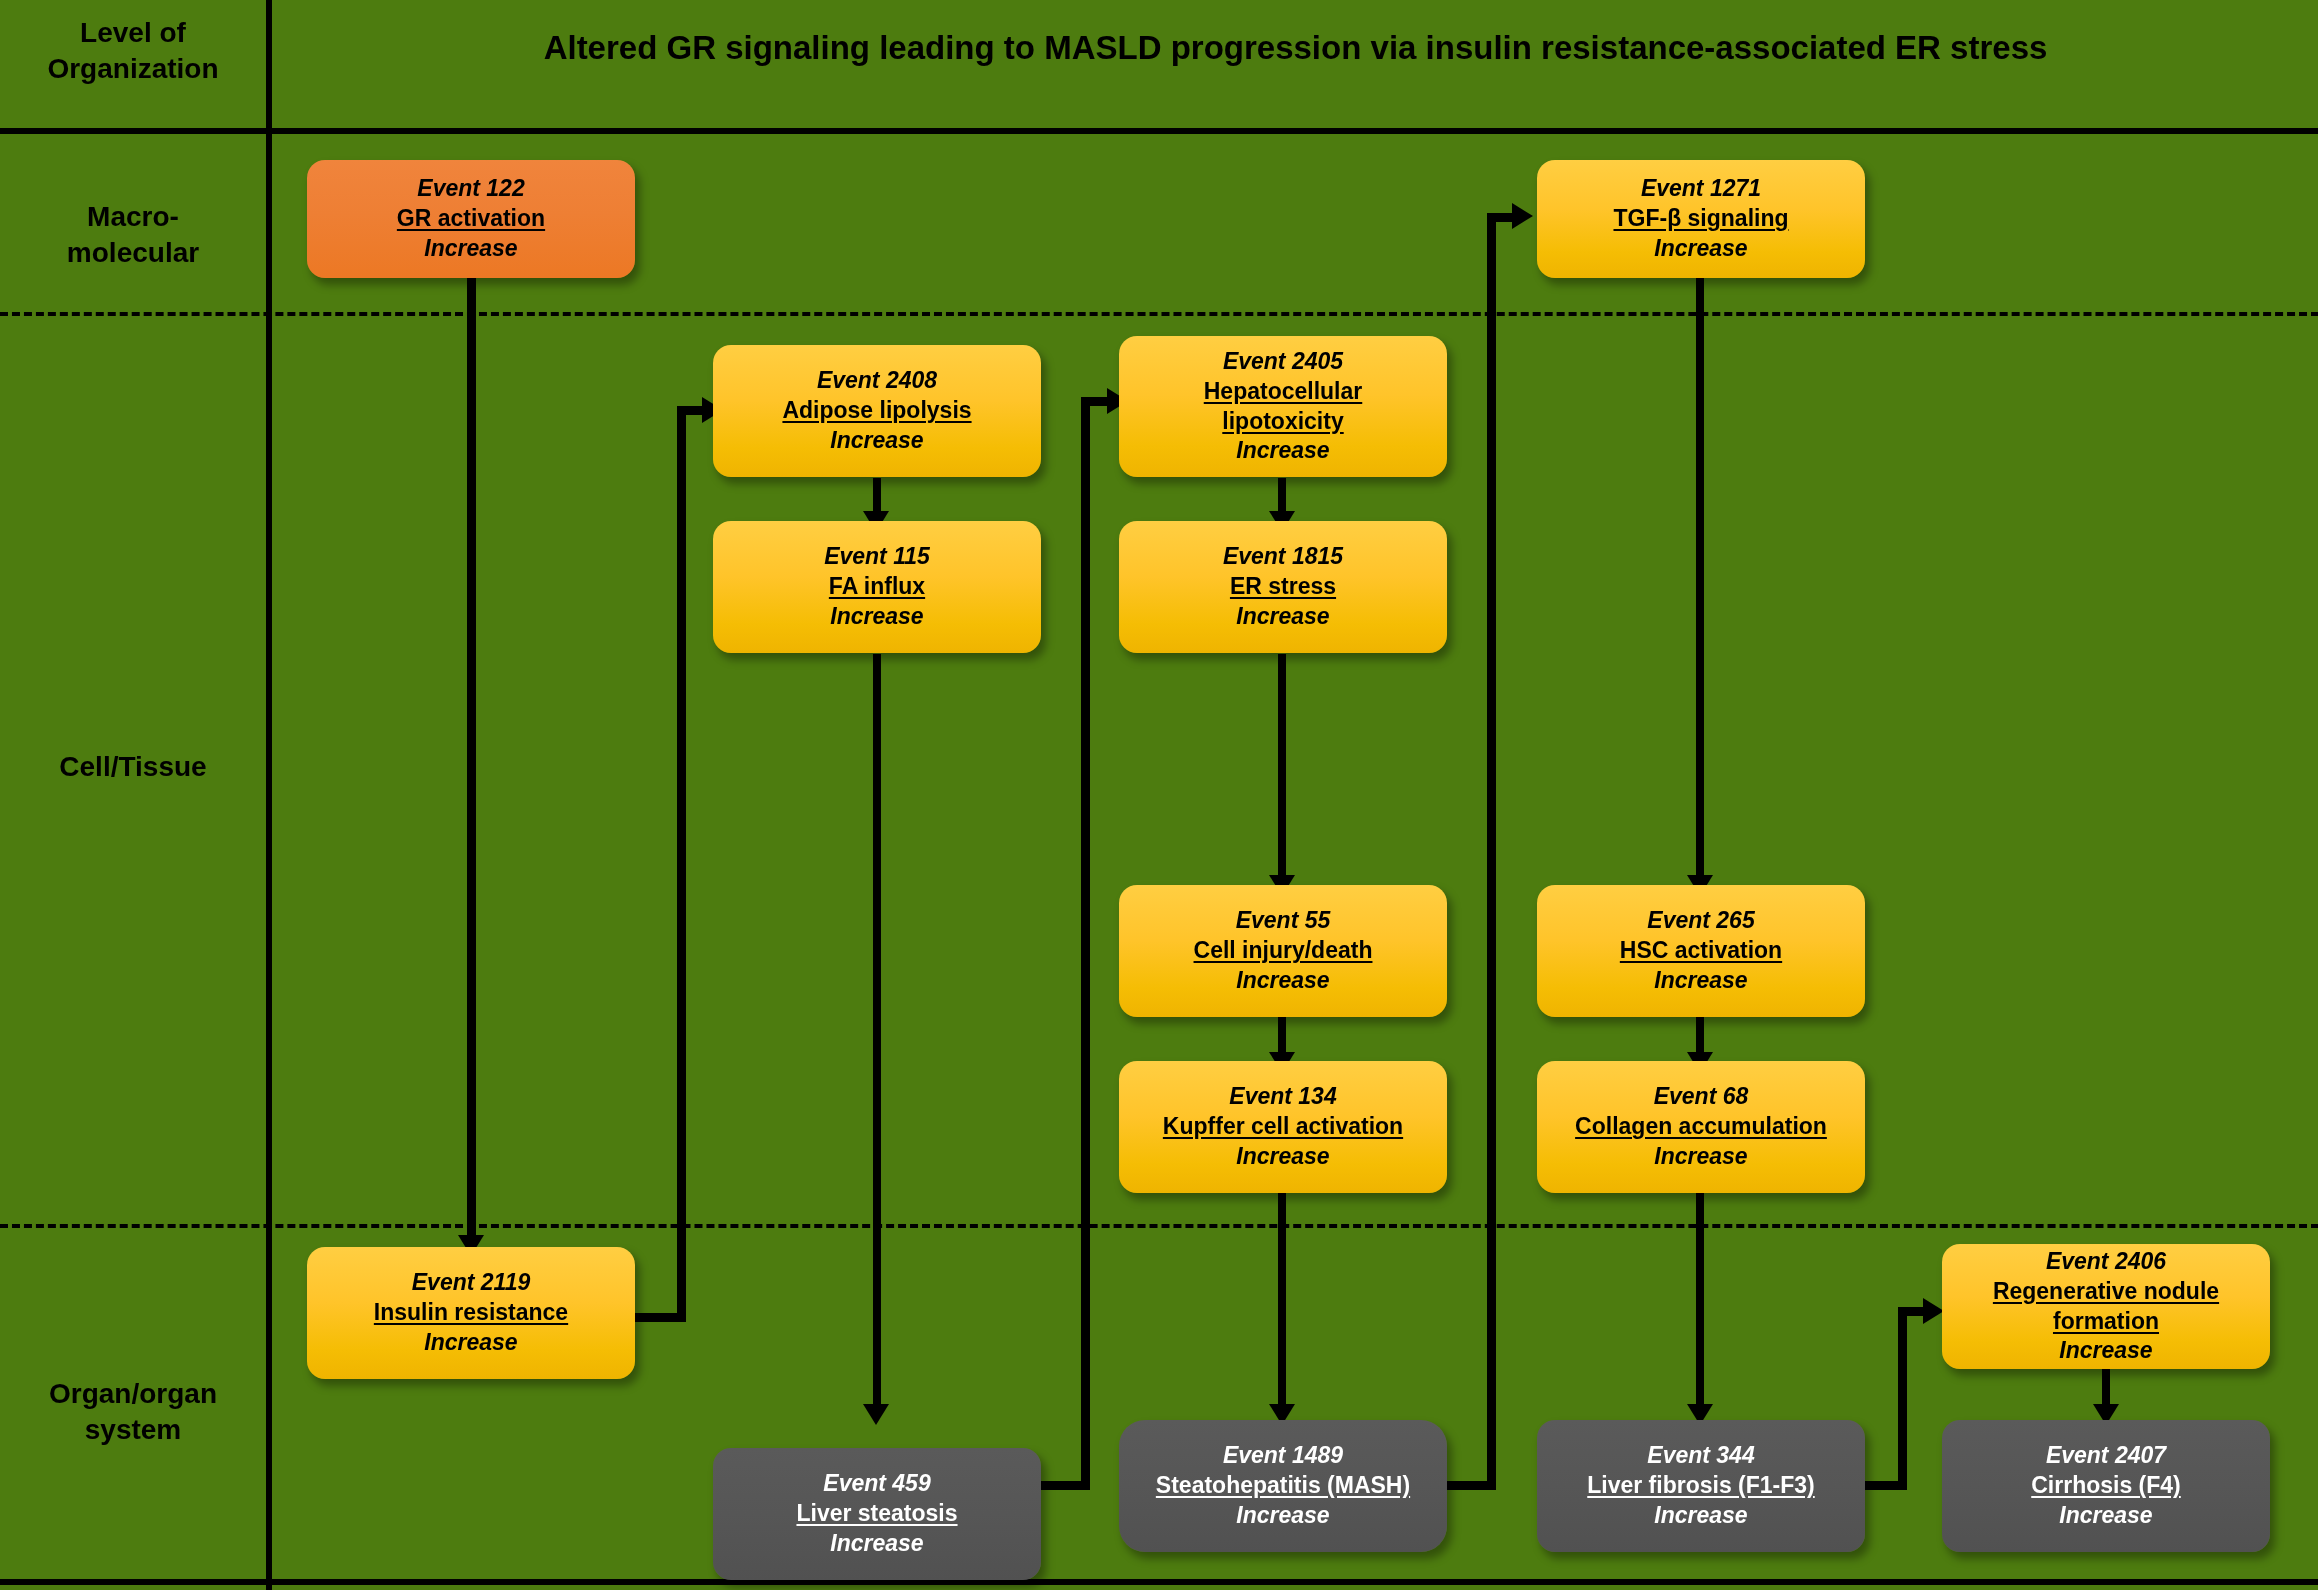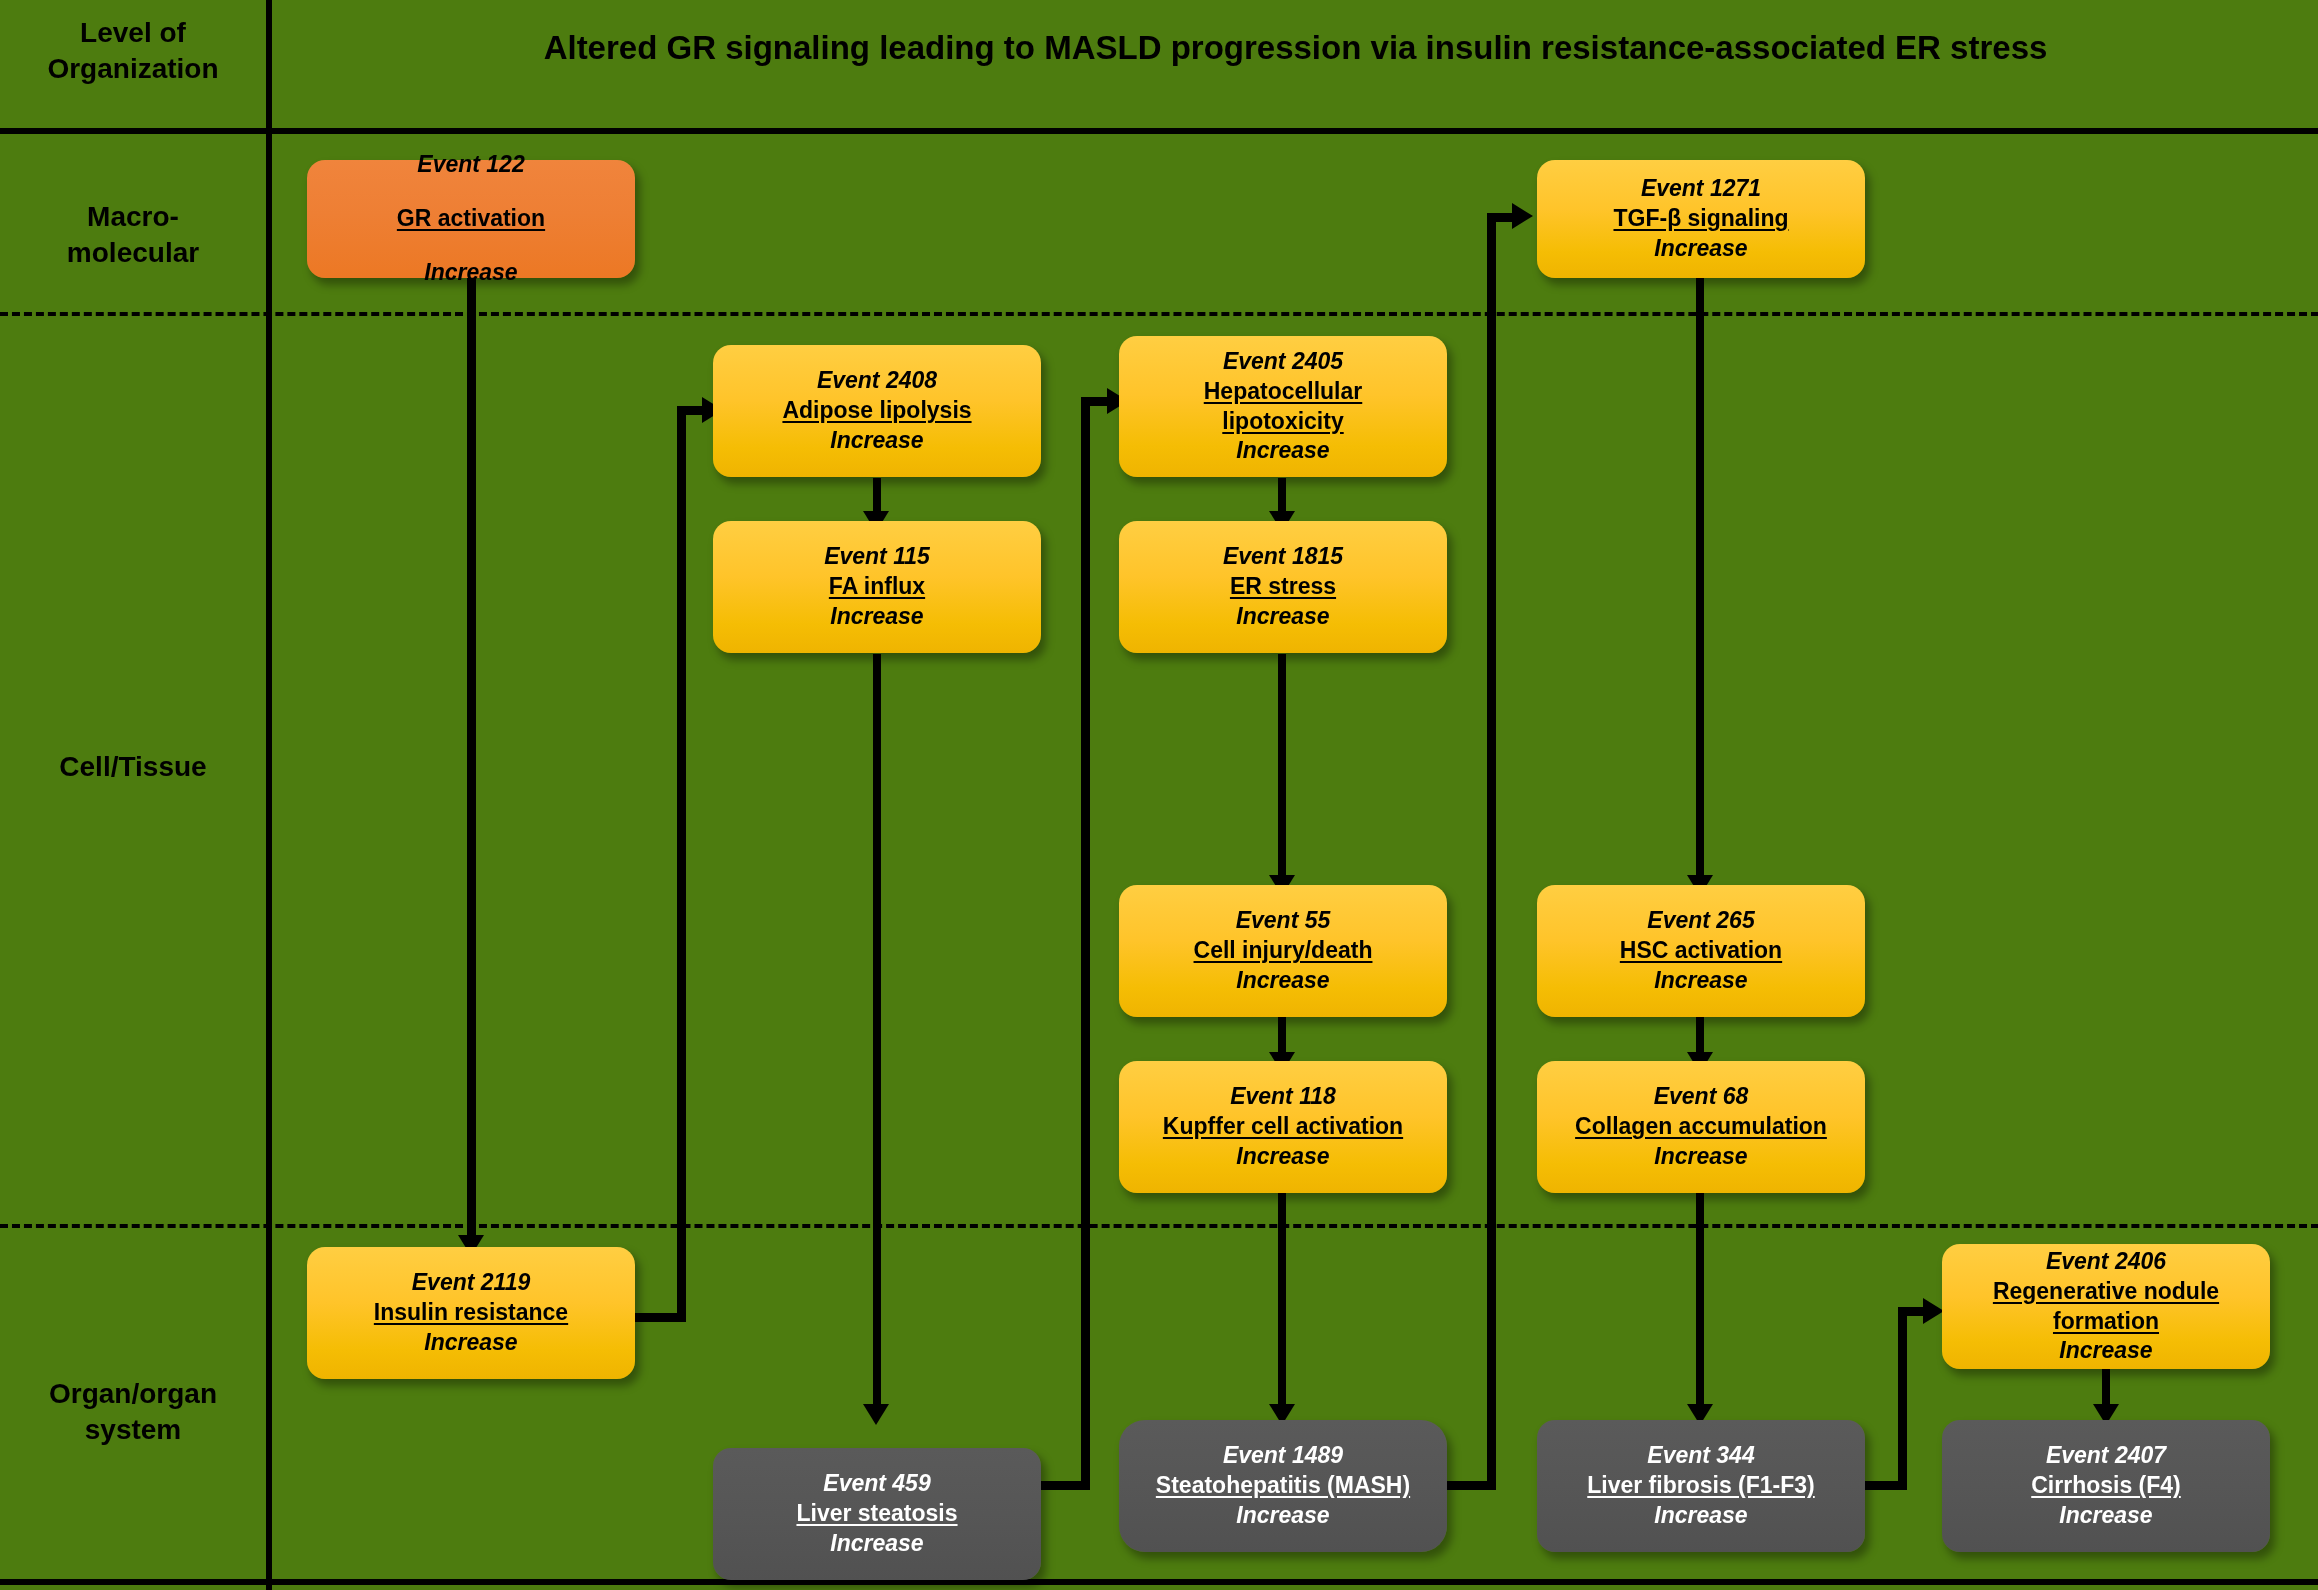--- a/index.html
+++ b/index.html
@@ -31,21 +31,21 @@
     text-align:center;line-height:1.30;
     box-shadow:4.9px 6.3px 9px rgba(0,0,0,0.34);
     padding:4.2px 7px;box-sizing:border-box;
     font-family:"Liberation Sans",sans-serif;
   }
   .node .ev{font-style:italic;font-weight:700;font-size:23px;}
   .node .nm{font-weight:700;font-size:23px;text-decoration:underline;text-underline-offset:2.8px;}
   .node .dir{font-style:italic;font-weight:700;font-size:23px;}
 
   .node.yellow{background:linear-gradient(180deg,#FFCE42 0%,#FFC42A 42%,#F5BD04 78%,#EFB400 100%);color:#000;}
-  .node.orange{background:linear-gradient(180deg,#F0843C 0%,#EE7F34 45%,#EC7824 100%);color:#000;gap:24px;}
+  .node.orange{background:linear-gradient(180deg,#F0843C 0%,#EE7F34 45%,#EC7824 100%);color:#000;}
   .node.gray{background:linear-gradient(180deg,#5A5A5A 0%,#565656 50%,#515151 100%);color:#fff;}
 
   
   .conn{position:absolute;background:#000;}
   .arrow-down{
     position:absolute;width:0;height:0;
     border-left:13.2px solid transparent;border-right:13.2px solid transparent;
     border-top:21px solid #000;
   }
   .arrow-right{
@@ -167,21 +167,21 @@
     <span class="dir">Increase</span>
   </div>
 
   <div class="node yellow" style="left:1537px;top:885px;width:328px;height:132px;">
     <span class="ev">Event 265</span>
     <span class="nm">HSC activation</span>
     <span class="dir">Increase</span>
   </div>
 
   <div class="node yellow" style="left:1119px;top:1061px;width:328px;height:132px;">
-    <span class="ev">Event 118</span>
+    <span class="ev">Event 134</span>
     <span class="nm">Kupffer cell activation</span>
     <span class="dir">Increase</span>
   </div>
 
   <div class="node yellow" style="left:1537px;top:1061px;width:328px;height:132px;">
     <span class="ev">Event 68</span>
     <span class="nm">Collagen accumulation</span>
     <span class="dir">Increase</span>
   </div>
 

